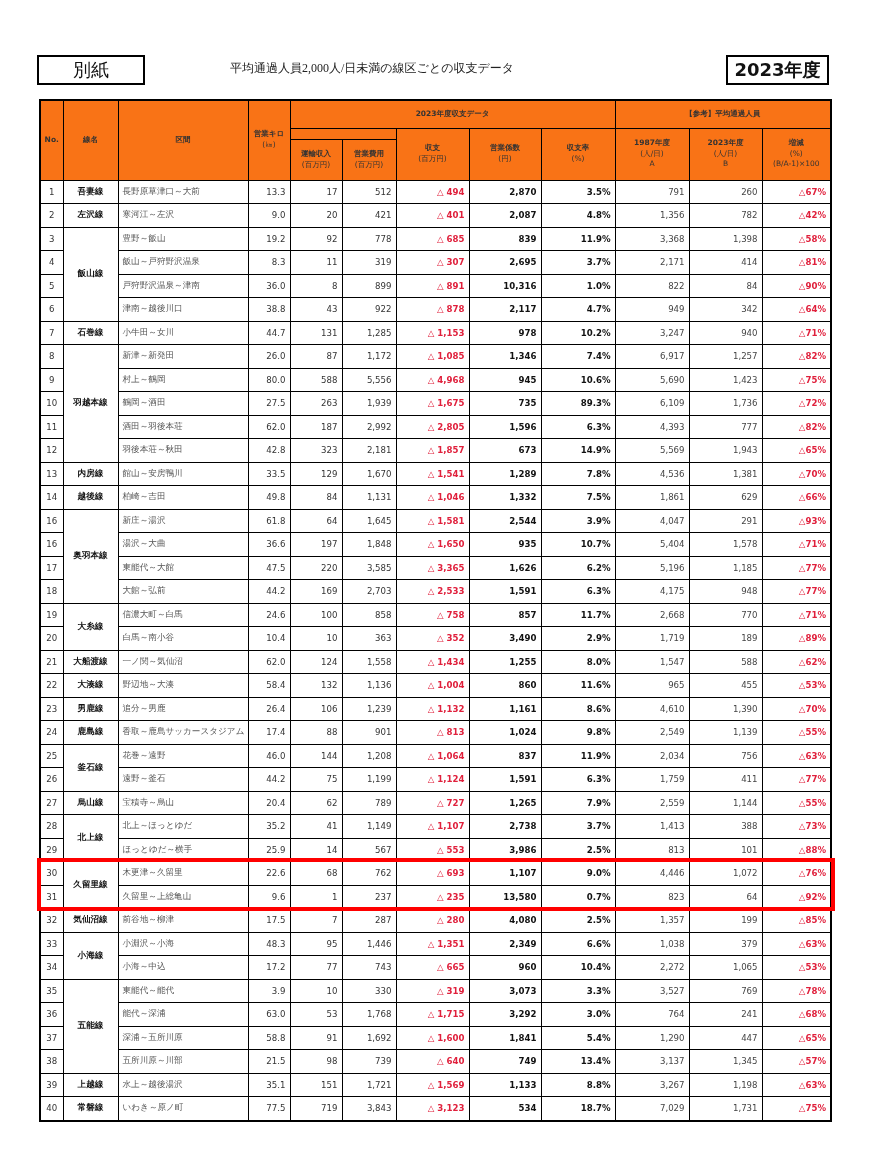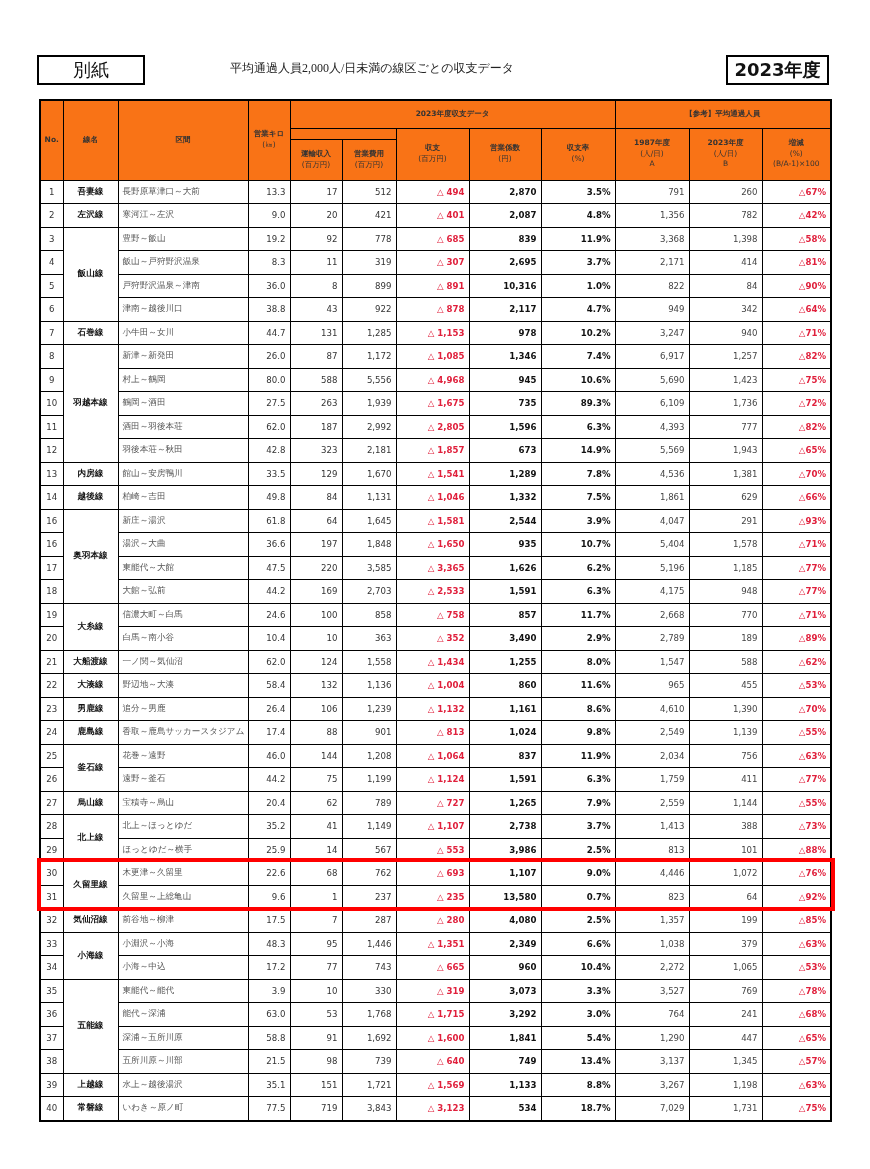--- a/index.html
+++ b/index.html
@@ -387,21 +387,21 @@
       </tr>
       <tr>
         <td class="c-no">20</td>
         <td class="c-section">白馬～南小谷</td>
         <td class="c-num">10.4</td>
         <td class="c-num">10</td>
         <td class="c-num">363</td>
         <td class="c-red">△ 352</td>
         <td class="c-bold">3,490</td>
         <td class="c-bold">2.9%</td>
-        <td class="c-pax">2,789</td>
+        <td class="c-pax">1,719</td>
         <td class="c-pax">189</td>
         <td class="c-red">△89%</td>
       </tr>
       <tr>
         <td class="c-no">21</td>
         <td class="c-line" rowspan="1">大船渡線</td>
         <td class="c-section">一ノ関～気仙沼</td>
         <td class="c-num">62.0</td>
         <td class="c-num">124</td>
         <td class="c-num">1,558</td>

